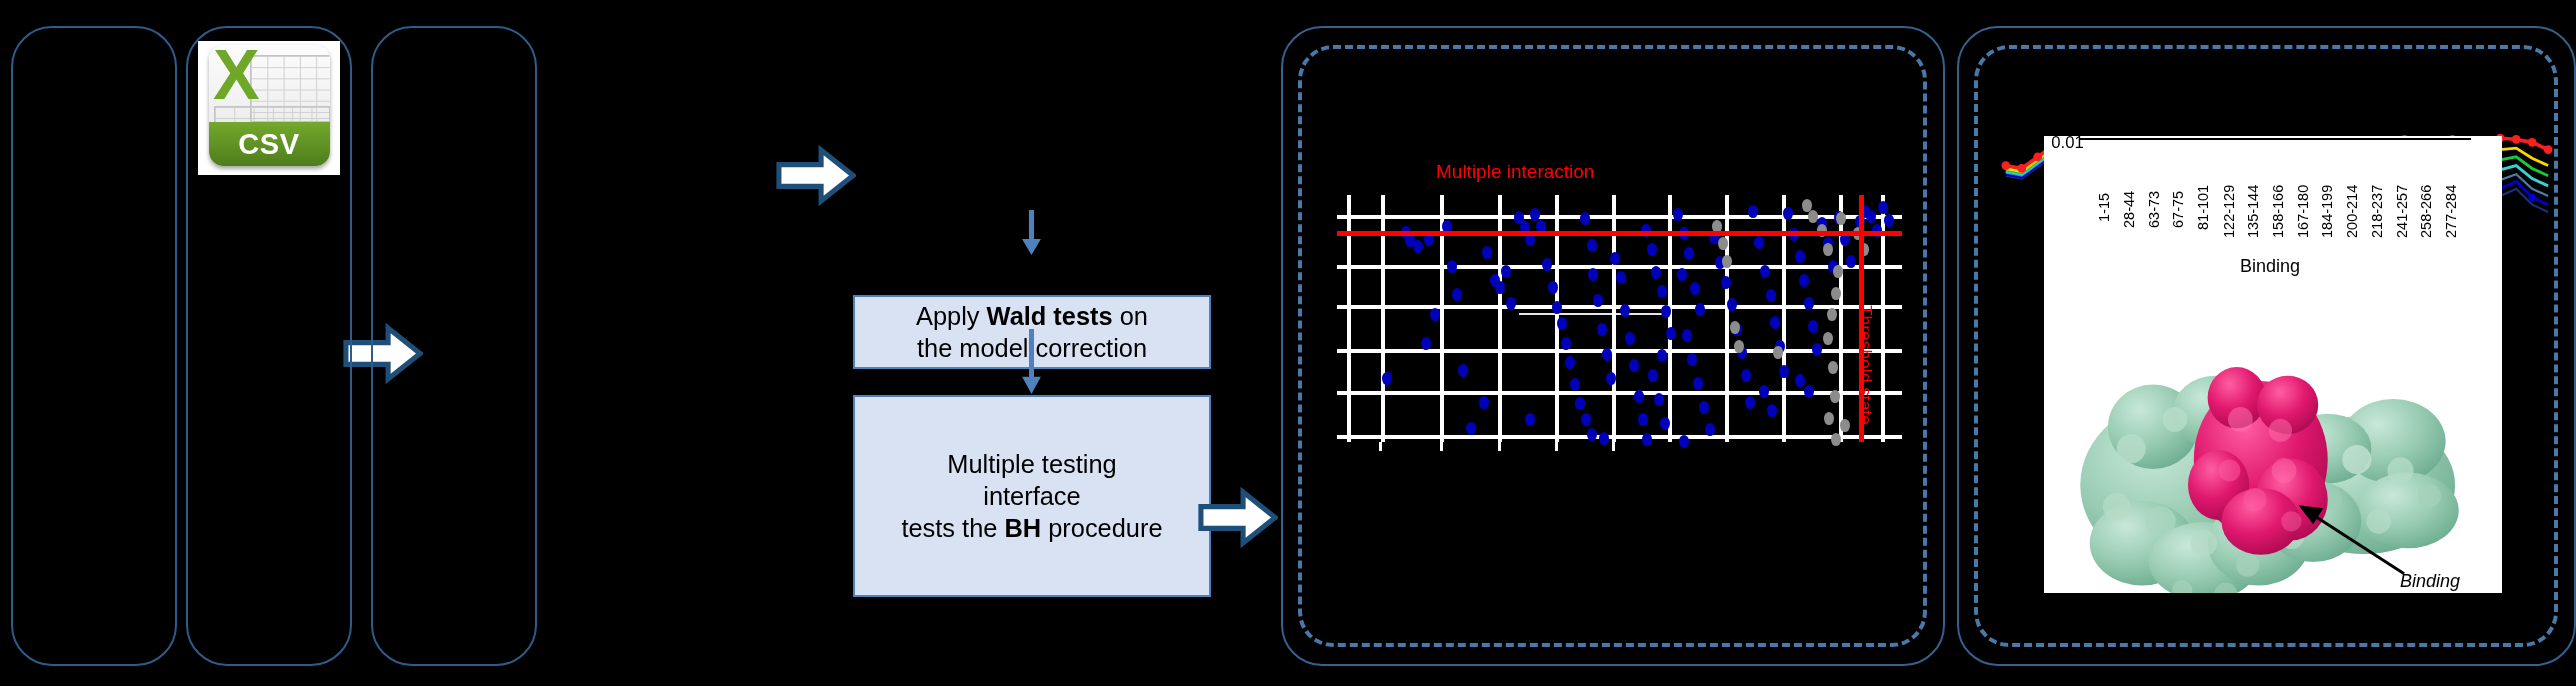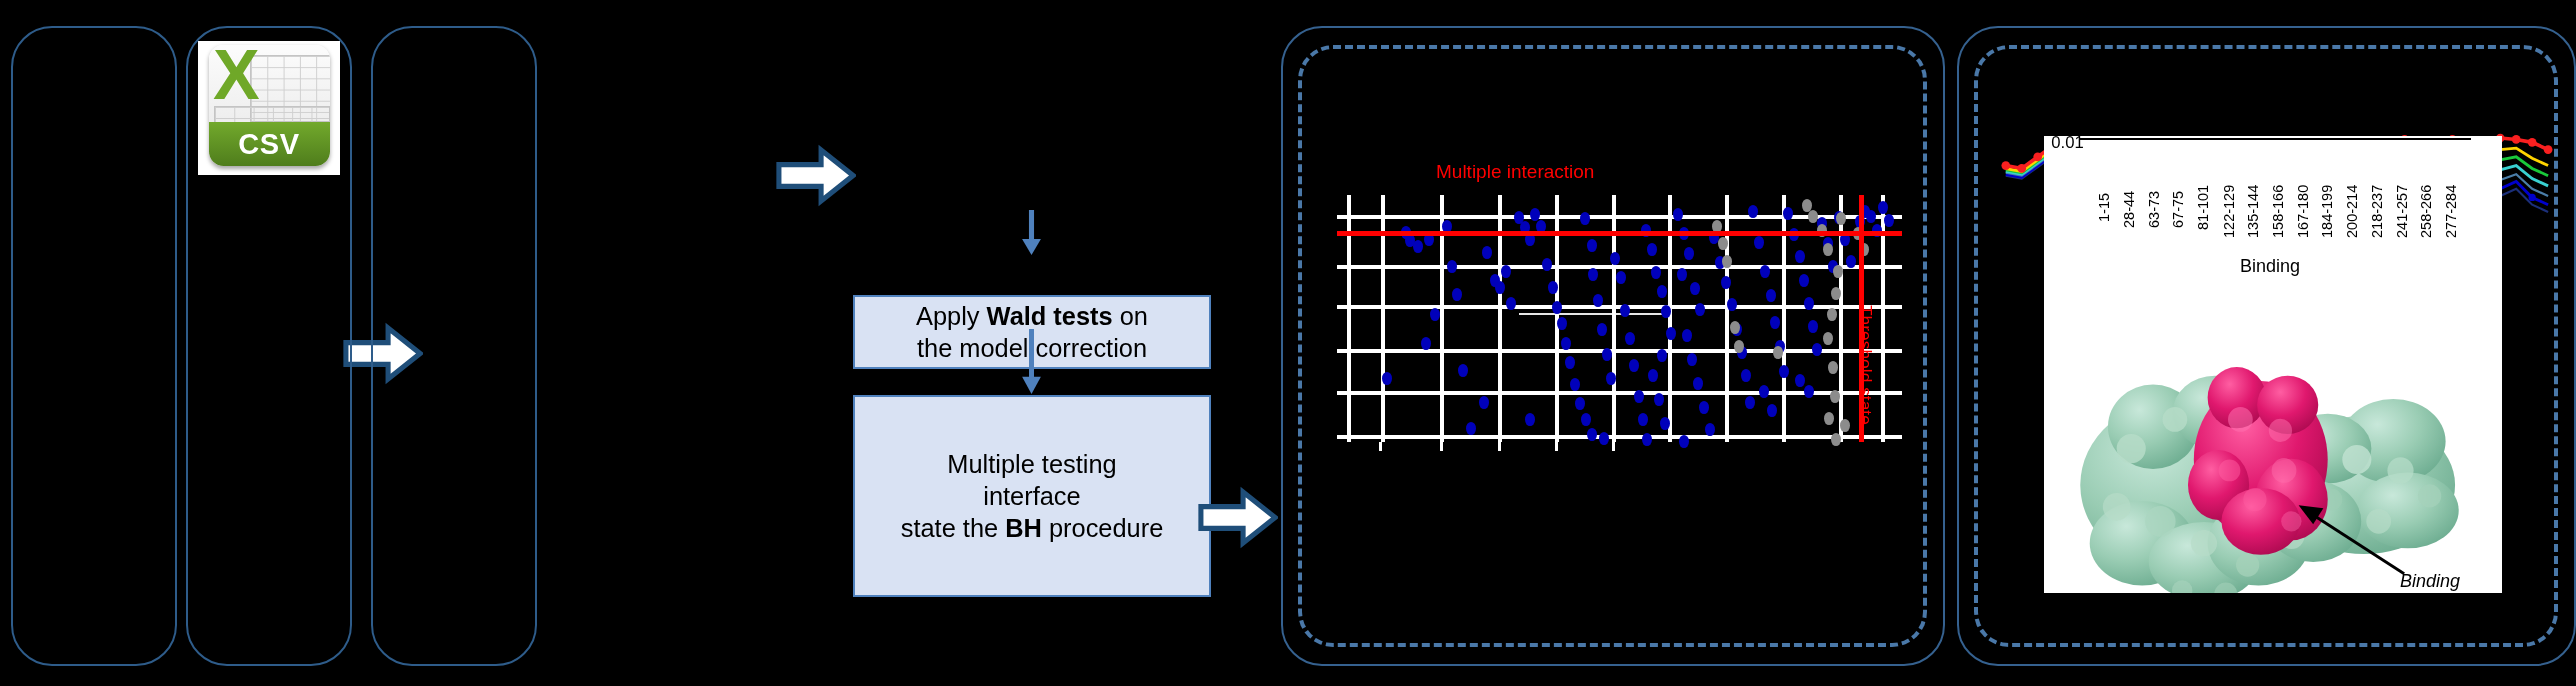--- a/index.html
+++ b/index.html
@@ -125,21 +125,21 @@
     <svg width="29" height="65" viewBox="0 0 40 90">
       <line x1="20" y1="0" x2="20" y2="68" stroke="#4f81bd" stroke-width="7"></line>
       <polygon points="20,90 7,66 33,66" fill="#4f81bd"></polygon>
     </svg>
   </div>
 
   <div class="pbox" style="left:853px;top:395px;width:358px;height:202px;">
     <div class="t">
       <span>Multiple testing</span><br>
       <span>interface</span><br>
-      <span>state the </span><b>BH</b><span> procedure</span>
+      <span>tests the </span><b>BH</b><span> procedure</span>
     </div>
   </div>
 
   <div class="blockarrow" style="left:1198px;top:486px;width:80px;height:63px;">
     <svg width="80" height="63" viewBox="0 0 110 86">
       <path d="M4,28 L62,28 L62,8 L106,43 L62,78 L62,58 L4,58 Z" fill="#ffffff" stroke="#1f4e79" stroke-width="7" stroke-linejoin="miter"></path>
     </svg>
   </div>
 
   <div class="panel dashOuter" style="left:1281px;top:26px;width:664px;height:640px;"></div>

